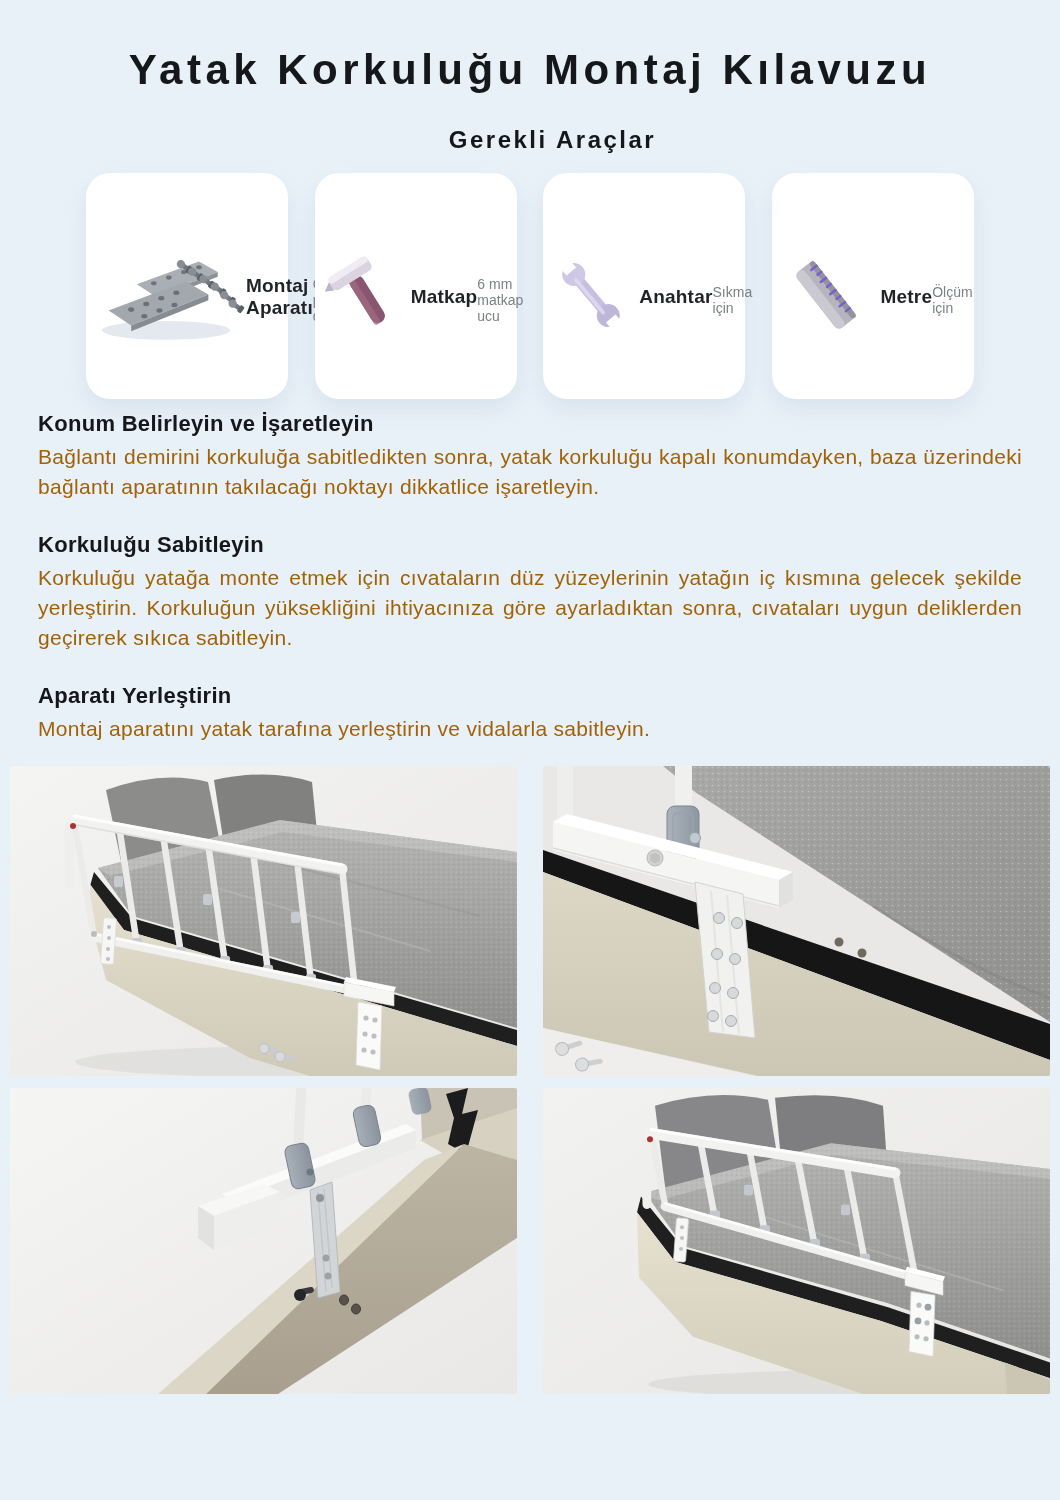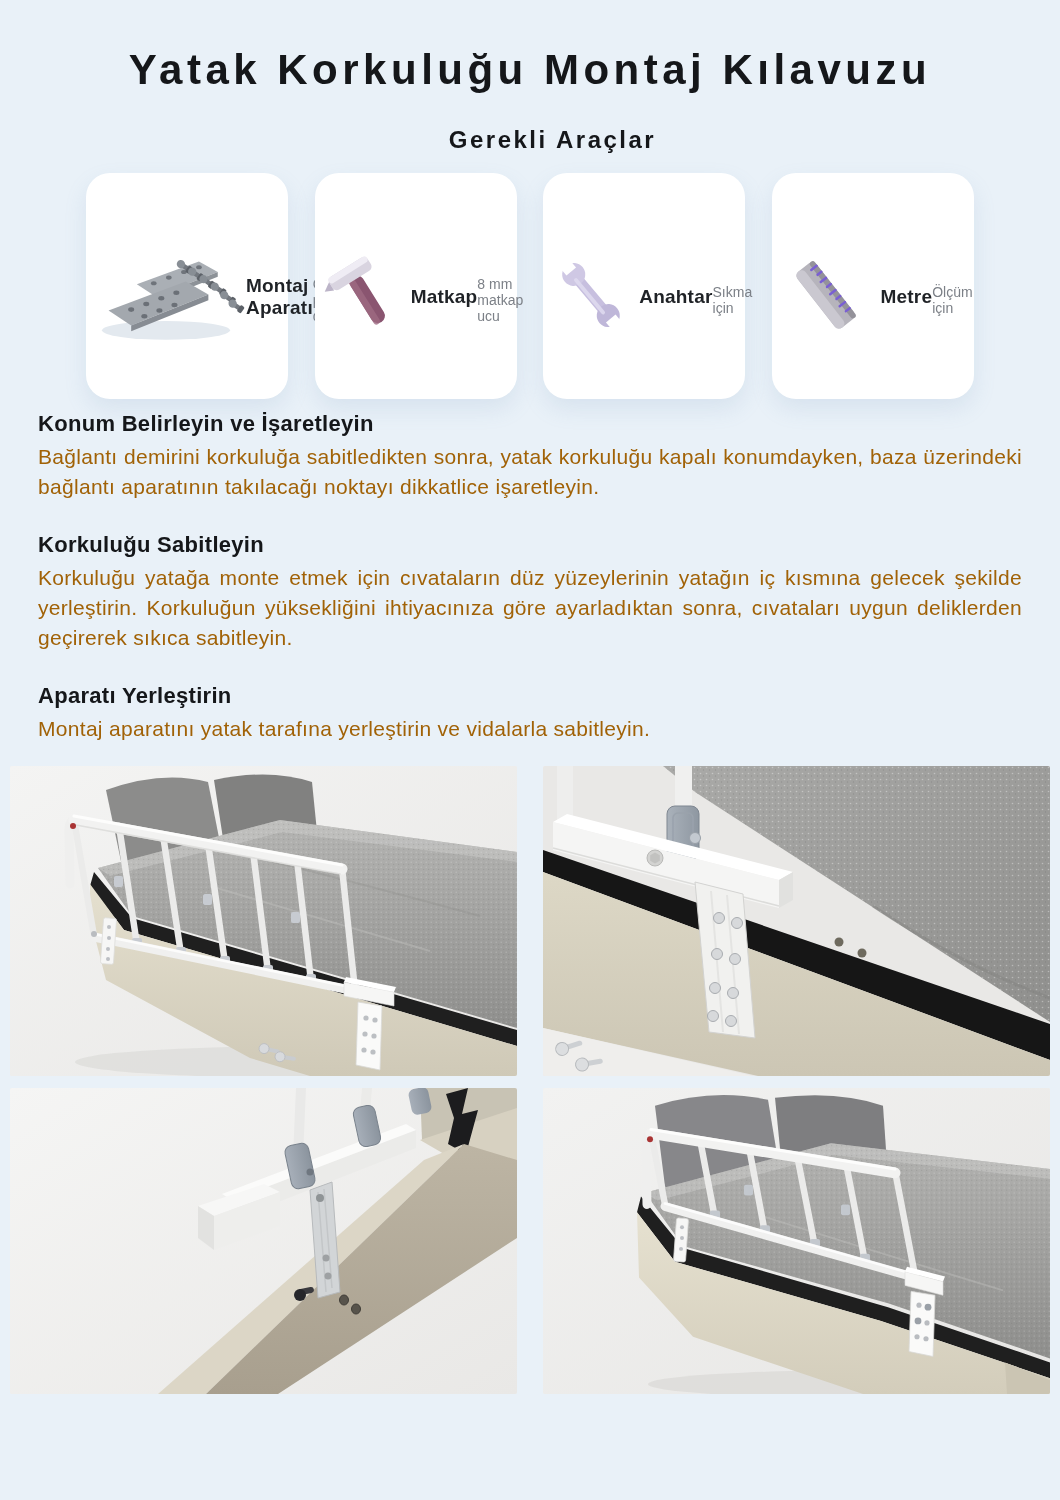--- a/index.html
+++ b/index.html
@@ -130,21 +130,21 @@
           <g transform="rotate(-32 50 50)">
             <rect x="44" y="28" width="15" height="56" rx="7.5" fill="#8a5570"></rect>
             <rect x="44" y="28" width="7" height="56" rx="3.5" fill="#9d6a82" opacity=".8"></rect>
             <rect x="27" y="16" width="47" height="16" rx="5" fill="#d9d4e0"></rect>
             <rect x="27" y="16" width="47" height="7" rx="3.5" fill="#efecf4"></rect>
             <polygon points="27,20 18,26 27,30" fill="#bcb4c8"></polygon>
           </g>
         </svg>
       </div>
       <div class="card-title">Matkap</div>
-      <div class="card-note">8 mm matkap ucu</div>
+      <div class="card-note">6 mm matkap ucu</div>
     </div>
 
     <div class="card">
       <div class="card-icon">
         <svg viewBox="0 0 100 100" width="96" height="96">
           <g transform="rotate(-40 50 50)">
             <rect x="44.5" y="24" width="11" height="52" rx="5" fill="#c7bfdf"></rect>
             <circle cx="50" cy="22" r="12" fill="#cfc8e4"></circle>
             <rect x="43.5" y="2" width="13" height="16" fill="#ffffff"></rect>
             <circle cx="50" cy="78" r="12" fill="#bfb7d9"></circle>

